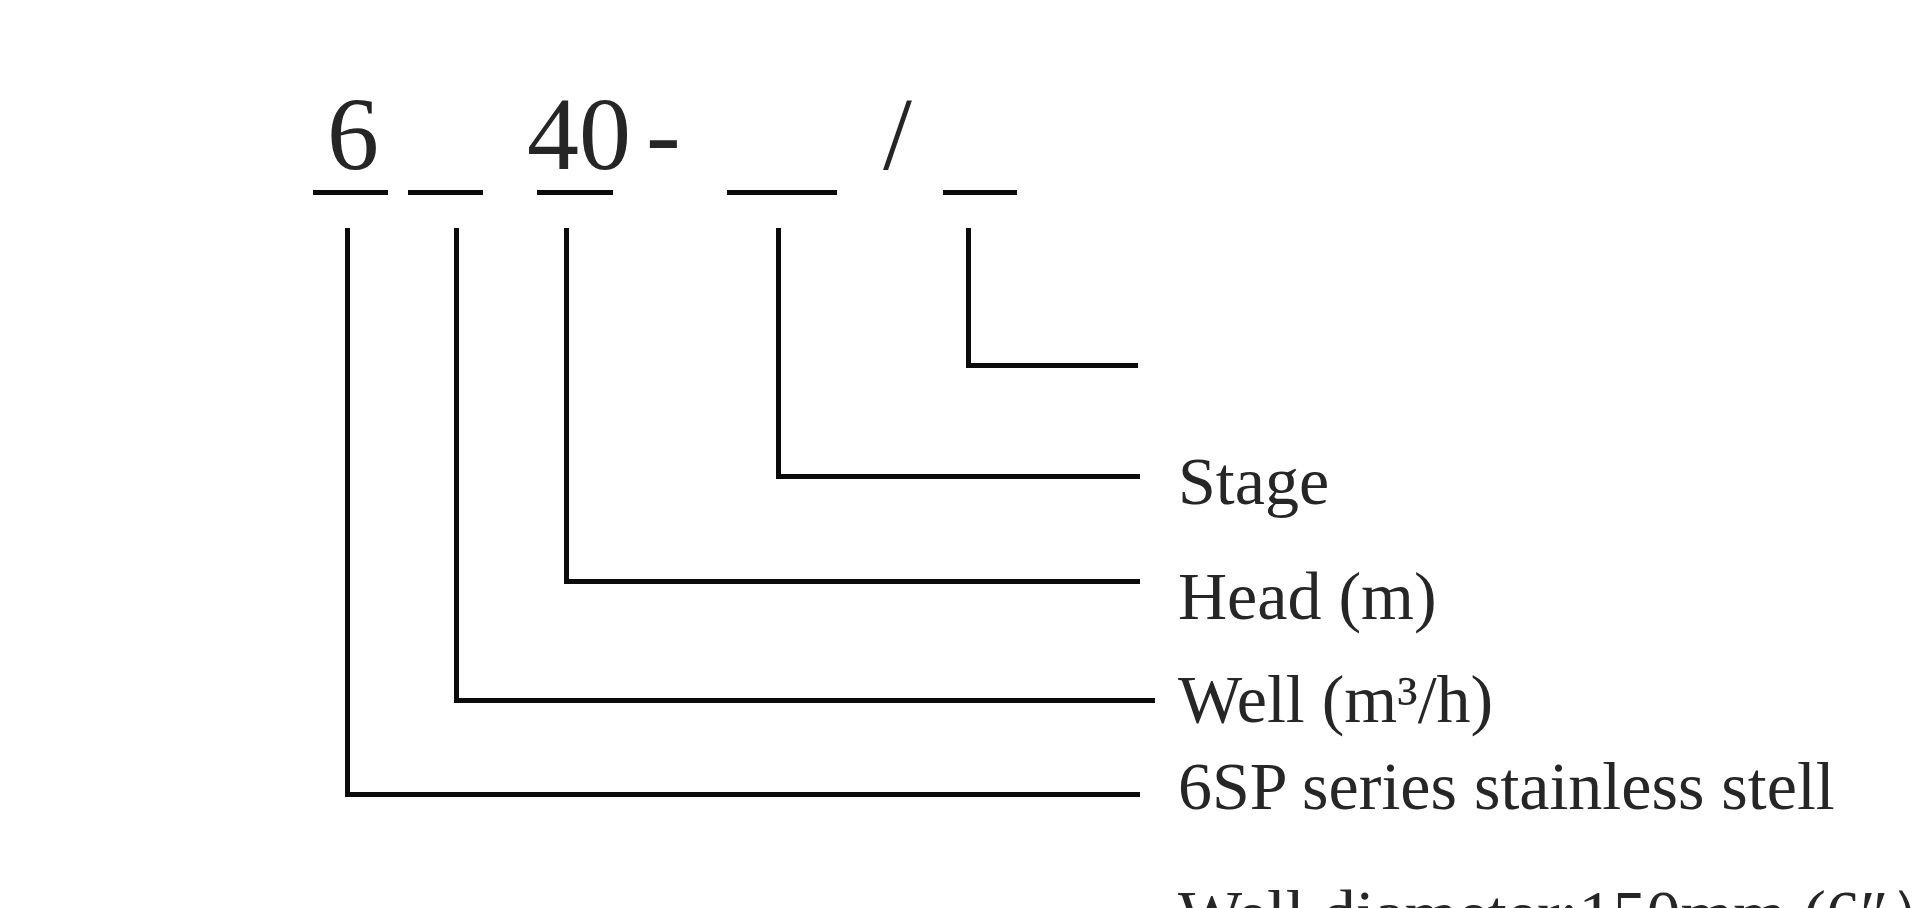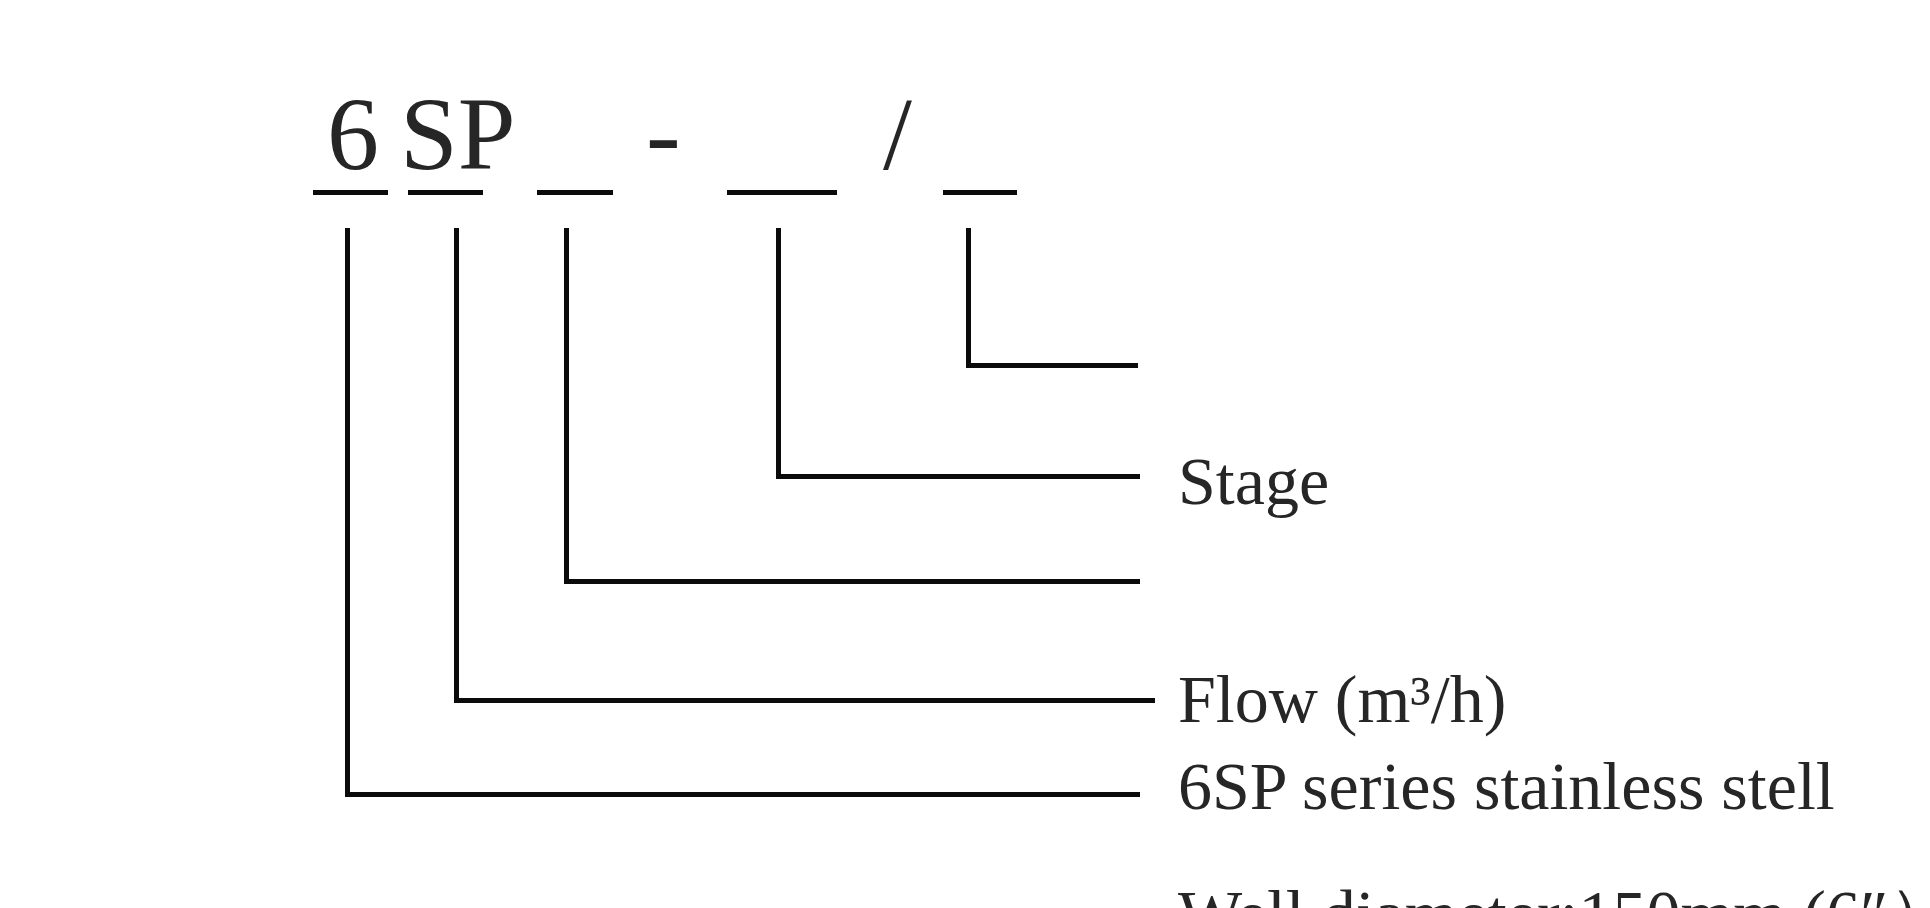--- a/index.html
+++ b/index.html
@@ -42,21 +42,21 @@
     white-space:pre;
     font-family:Liberation Serif, serif;
   }
 </style>
 </head>
 <body>
 
 <div class="canvas">
 
   <span class="seg" style="left:327px">6</span>
-  <span class="seg" style="left:400px">SP</span>
+  <span class="seg" style="left:527px">40</span>
   <span class="seg" style="left:646px">-</span>
   <span class="seg" style="left:883px">/</span>
 
   <div class="underline" style="left:313px;width:75px"></div>
   <div class="underline" style="left:408px;width:75px"></div>
   <div class="underline" style="left:537px;width:76px"></div>
   <div class="underline" style="left:727px;width:110px"></div>
   <div class="underline" style="left:943px;width:74px"></div>
 
   <div class="vline" style="left:966px;top:228px;height:140px"></div>
@@ -71,23 +71,26 @@
   <div class="vline" style="left:454px;top:228px;height:475px"></div>
   <div class="hline" style="left:454px;top:698px;width:701px"></div>
 
   <div class="vline" style="left:345px;top:228px;height:569px"></div>
   <div class="hline" style="left:345px;top:792px;width:795px"></div>
 
   <div class="callout" style="top:324px">
     <div>Stage</div>
   </div>
 
+  <div class="callout" style="top:439px">
+    <div>Head (m)</div>
+  </div>
 
   <div class="callout" style="top:542px">
-    <div>Flow (m³/h)</div>
+    <div>Well (m³/h)</div>
   </div>
 
   <div class="callout" style="top:629px">
     <div>6SP series stainless stell</div>
     
   </div>
 
   <div class="callout" style="top:757px">
     <div>Well diameter:150mm (6″）</div>
   </div>

